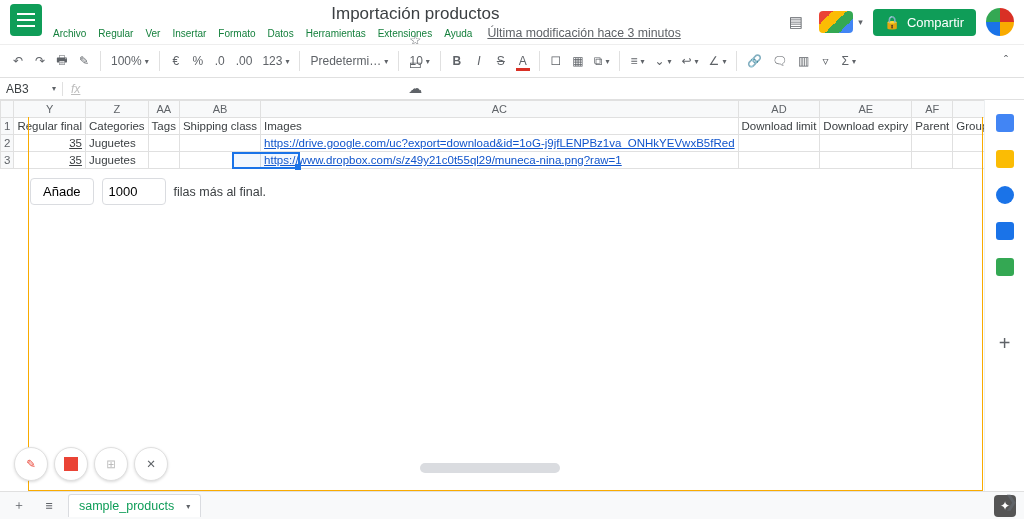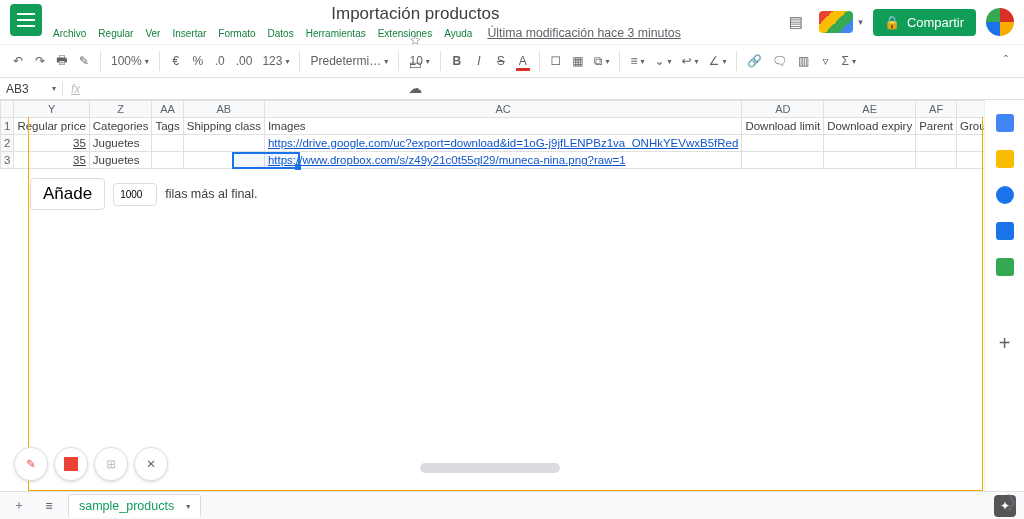--- a/index.html
+++ b/index.html
@@ -74,22 +74,22 @@
   .link { color:#1155cc; text-decoration:underline; }
   td.num { text-align:right;text-decoration:underline; }
   .colY{width:68px;} .colZ{width:68px;} .colAA{width:68px;} .colAB{width:68px;}
   .colAC{width:378px;} .colAD{width:68px;} .colAE{width:68px;} .colAF{width:68px;} .colAG{width:68px;}
   
   .selection-col { position:absolute; top:0; bottom:0; border-left:1px solid #f9ab00; border-right:1px solid #f9ab00; pointer-events:none;}
   .selection-cell { position:absolute; border:2px solid #1a73e8; background:rgba(26,115,232,.06); pointer-events:none;}
   .selection-cell::after{content:""; position:absolute; right:-3px; bottom:-3px; width:6px; height:6px; background:#1a73e8;}
   
   .addrows { position:absolute; left:30px; display:flex; align-items:center; gap:8px; font-size:12.5px;}
-  .addrows button{background:#fff;border:1px solid #dadce0;border-radius:4px;padding:5px 12px;font-size:17px;}
-  .addrows input{width:44px;border:1px solid #dadce0;border-radius:4px;padding:5px 6px;font-size:10px;text-align:left;}
+  .addrows button{background:#fff;border:1px solid #dadce0;border-radius:4px;padding:5px 12px;font-size:13px;}
+  .addrows input{width:64px;border:1px solid #dadce0;border-radius:4px;padding:5px 6px;font-size:13px;text-align:left;}
 
   .hscroll{position:absolute; left:420px; bottom:18px; width:140px; height:10px; border-radius:5px; background:#dadce0;}
   
   
   .tabbar { height:28px; border-top:1px solid #e0e0e0; display:flex; align-items:center;
             padding:0 8px; gap:8px; font-size:12.5px; background:#f8f9fa;}
   .addsheet,.allsheets{color:#5f6368; width:22px; text-align:center;}
   .sheet-tab { background:#fff; border:1px solid #dadce0; border-bottom:none; padding:4px 10px;
                border-radius:3px 3px 0 0; display:flex; align-items:center; gap:12px; color:#0f9d58; font-weight:500;}
   .sheet-tab .dd-sm{font-size:8px; color:#5f6368;}
@@ -219,21 +219,21 @@
           <th>AB</th>
           <th>AC</th>
           <th>AD</th>
           <th>AE</th>
           <th>AF</th>
           <th>AG</th>
 
         </tr>
         <tr>
           <td class="rh">1</td>
-          <td>Regular price</td>
+          <td>Regular final</td>
           <td>Categories</td>
           <td>Tags</td>
           <td>Shipping class</td>
           <td>Images</td>
           <td>Download limit</td>
           <td>Download expiry</td>
           <td>Parent</td>
           <td>Grouped products</td>
 
         </tr>

